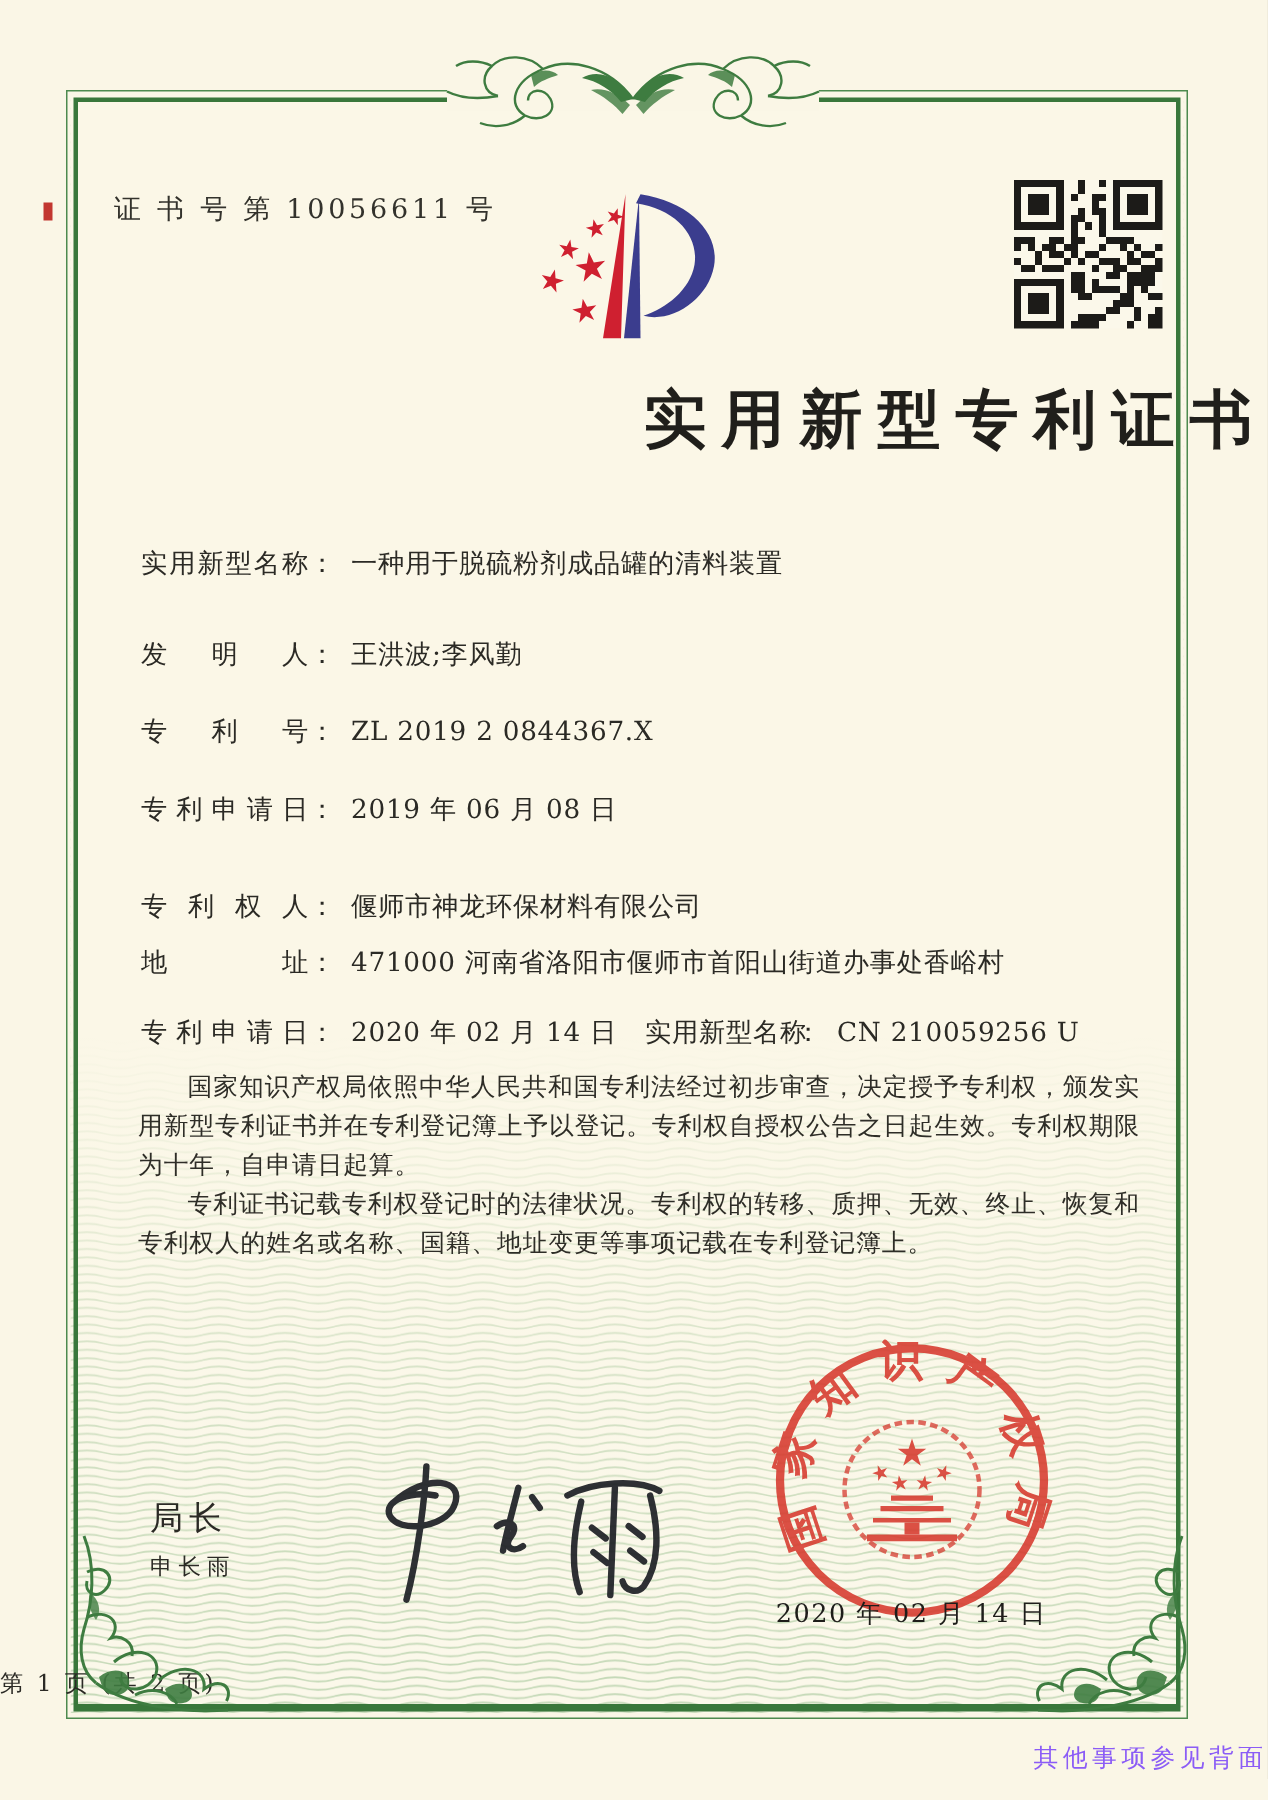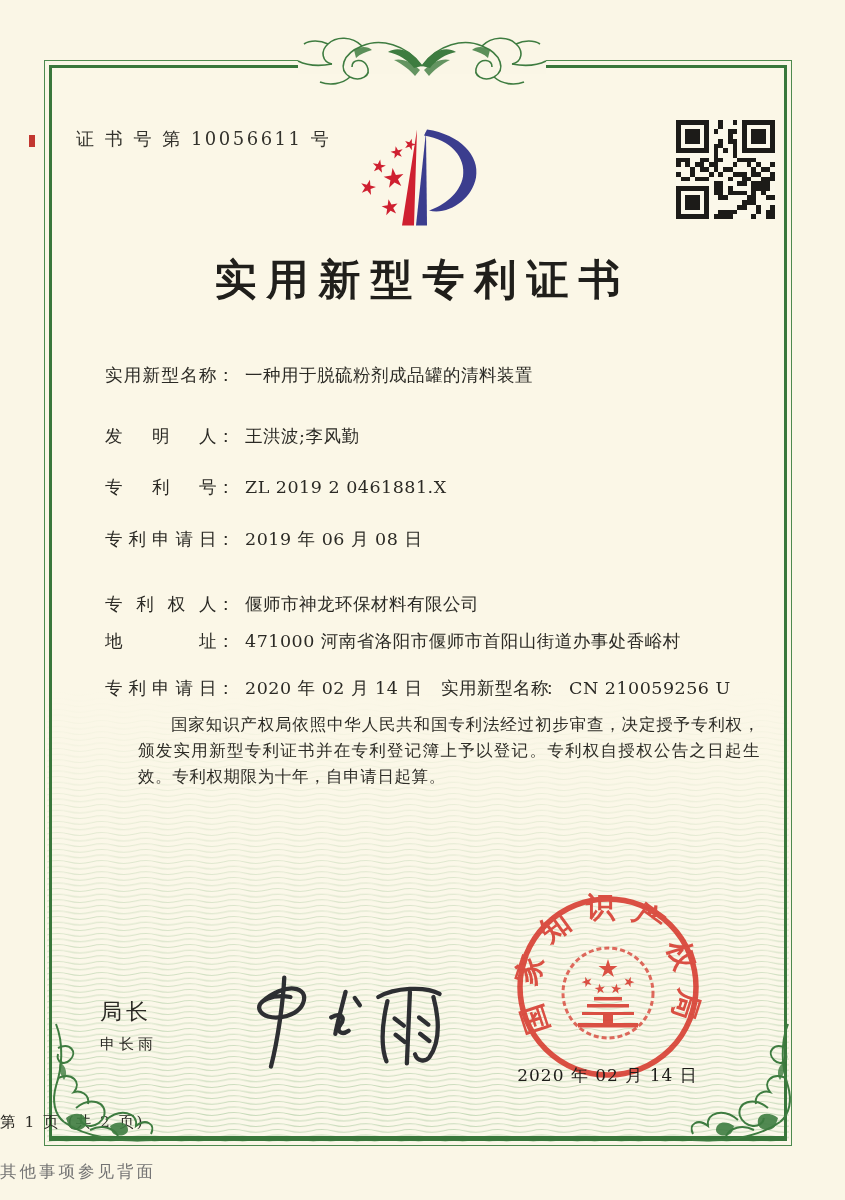--- a/index.html
+++ b/index.html
@@ -22,56 +22,56 @@
   .waves{ position:absolute; left:47px; top:64px; width:742px; height:1078px; z-index:0; }
   .content{ position:absolute; inset:0; z-index:2; }
   .cert-no{
     position:absolute; left:76px; top:127px;
     font-size:18px; letter-spacing:2.5px; color:#33322c;
   }
   .red-mark{ position:absolute; left:29px; top:135px; width:6px; height:12px; background:#c23730; }
   .logo{ position:absolute; left:330px; top:120px; width:155px; height:118px; }
   .qr{ position:absolute; left:676px; top:120px; width:99px; height:99px; }
   .title{
-    position:absolute; left:0; right:0; top:252px; text-align:center;
+    position:absolute; left:0; right:0; top:252px; text-align:right;
     font-size:42px; font-weight:bold; letter-spacing:10px; color:#201f1b;
   }
   .rows{ position:absolute; left:94px; top:0; width:672px; }
-  .frow{ position:absolute; left:0; font-size:17.5px; letter-spacing:.5px; white-space:nowrap;margin-left:11px; }
+  .frow{ position:absolute; left:0; font-size:17.5px; letter-spacing:.5px; white-space:nowrap; }
   .flabel{
     display:inline-block; width:112px; text-align:justify; text-align-last:justify;
     vertical-align:top;
   }
   .fcolon{ display:inline-block; margin-right:10px; }
   .r0{ top:363px; } .r1{ top:424px; } .r2{ top:475px; }
   .r3{ top:527px; } .r4{ top:592px; } .r5{ top:629px; }
   .grant{ top:676px; width:672px; }
   .grant-right{ position:absolute; left:336px; top:0; white-space:nowrap; }
   .grant-right .flabel{ width:100px; }
   .paras{
     position:absolute; left:92px; top:712px; width:668px;
     font-size:16.5px; line-height:1.57; text-align:justify; letter-spacing:.6px;
     color:#2e2d27;
   }
-  .paras p{ text-indent:2em;margin-left:46px; }
+  .paras p{ text-indent:2em; }
   .director-title{ position:absolute; left:100px; top:997px; font-size:22px; letter-spacing:4px; }
   .director-name{ position:absolute; left:100px; top:1035px; font-size:15px; letter-spacing:4px; }
   .signature{ position:absolute; left:225px; top:968px; width:235px; height:105px; }
   .seal{ position:absolute; left:514px; top:893px; width:188px; height:188px; opacity:.93; }
   .seal-date{
     position:absolute; left:505px; top:1064px; width:205px; text-align:center;
     font-size:17px; letter-spacing:1px; color:#1e1d1a;
   }
   .page-info{
     position:absolute; left:0; right:0; top:1112px; text-align:left;
     font-size:15.5px; letter-spacing:2px;
   }
   .back-note{
-    position:absolute; left:0; right:0; top:1161px; text-align:left;
-    font-size:16.5px; letter-spacing:3px; color:#737373;
+    position:absolute; left:0; right:0; top:1161px; text-align:right;
+    font-size:16.5px; letter-spacing:3px; color:#8b5cf6;
   }
   .orn-top{ position:absolute; left:292px; top:36px; width:260px; height:56px; z-index:3; }
   .orn-bl{ position:absolute; left:46px; top:1022px; width:110px; height:122px; z-index:3; }
   .orn-br{ position:absolute; left:688px; top:1022px; width:110px; height:122px; z-index:3; transform:scaleX(-1); }
 </style>
 </head>
 <body>
 
 <div class="page">
 
@@ -386,21 +386,21 @@
     <div class="title">实用新型专利证书</div>
 
     <div class="rows">
       <div class="frow r0">
         <span class="flabel">实用新型名称</span><span class="fcolon">：</span><span class="fval">一种用于脱硫粉剂成品罐的清料装置</span>
       </div>
       <div class="frow r1">
         <span class="flabel">发明人</span><span class="fcolon">：</span><span class="fval">王洪波;李风勤</span>
       </div>
       <div class="frow r2">
-        <span class="flabel">专利号</span><span class="fcolon">：</span><span class="fval">ZL 2019 2 0461881.X</span>
+        <span class="flabel">专利号</span><span class="fcolon">：</span><span class="fval">ZL 2019 2 0844367.X</span>
       </div>
       <div class="frow r3">
         <span class="flabel">专利申请日</span><span class="fcolon">：</span><span class="fval">2019 年 06 月 08 日</span>
       </div>
       <div class="frow r4">
         <span class="flabel">专利权人</span><span class="fcolon">：</span><span class="fval">偃师市神龙环保材料有限公司</span>
       </div>
       <div class="frow r5">
         <span class="flabel">地址</span><span class="fcolon">：</span><span class="fval">471000 河南省洛阳市偃师市首阳山街道办事处香峪村</span>
       </div>
@@ -409,20 +409,21 @@
           <span class="flabel">专利申请日</span><span class="fcolon">：</span><span class="fval">2020 年 02 月 14 日</span>
         </span>
         <span class="grant-right">
           <span class="flabel">实用新型名称</span><span class="fcolon">：</span><span class="fval">CN 210059256 U</span>
         </span>
       </div>
     </div>
 
     <div class="paras">
       <p>国家知识产权局依照中华人民共和国专利法经过初步审查，决定授予专利权，颁发实用新型专利证书并在专利登记簿上予以登记。专利权自授权公告之日起生效。专利权期限为十年，自申请日起算。</p>
+      <p>专利证书记载专利权登记时的法律状况。专利权的转移、质押、无效、终止、恢复和专利权人的姓名或名称、国籍、地址变更等事项记载在专利登记簿上。</p>
     </div>
 
     <div class="director-title">局长</div>
     <div class="director-name">申长雨</div>
 
     <svg class="signature" viewBox="0 0 230 100" aria-hidden="true">
       <g fill="none" stroke="#1d1f24" stroke-width="4.2" stroke-linecap="round" opacity=".92">
         <path d="M36,32 C58,12 84,16 76,34 C70,48 40,52 34,40 C30,30 48,24 64,27"></path>
         <path d="M58,8 C57,30 52,68 45,95"></path>
         <path d="M118,22 C114,38 110,52 108,63"></path>

